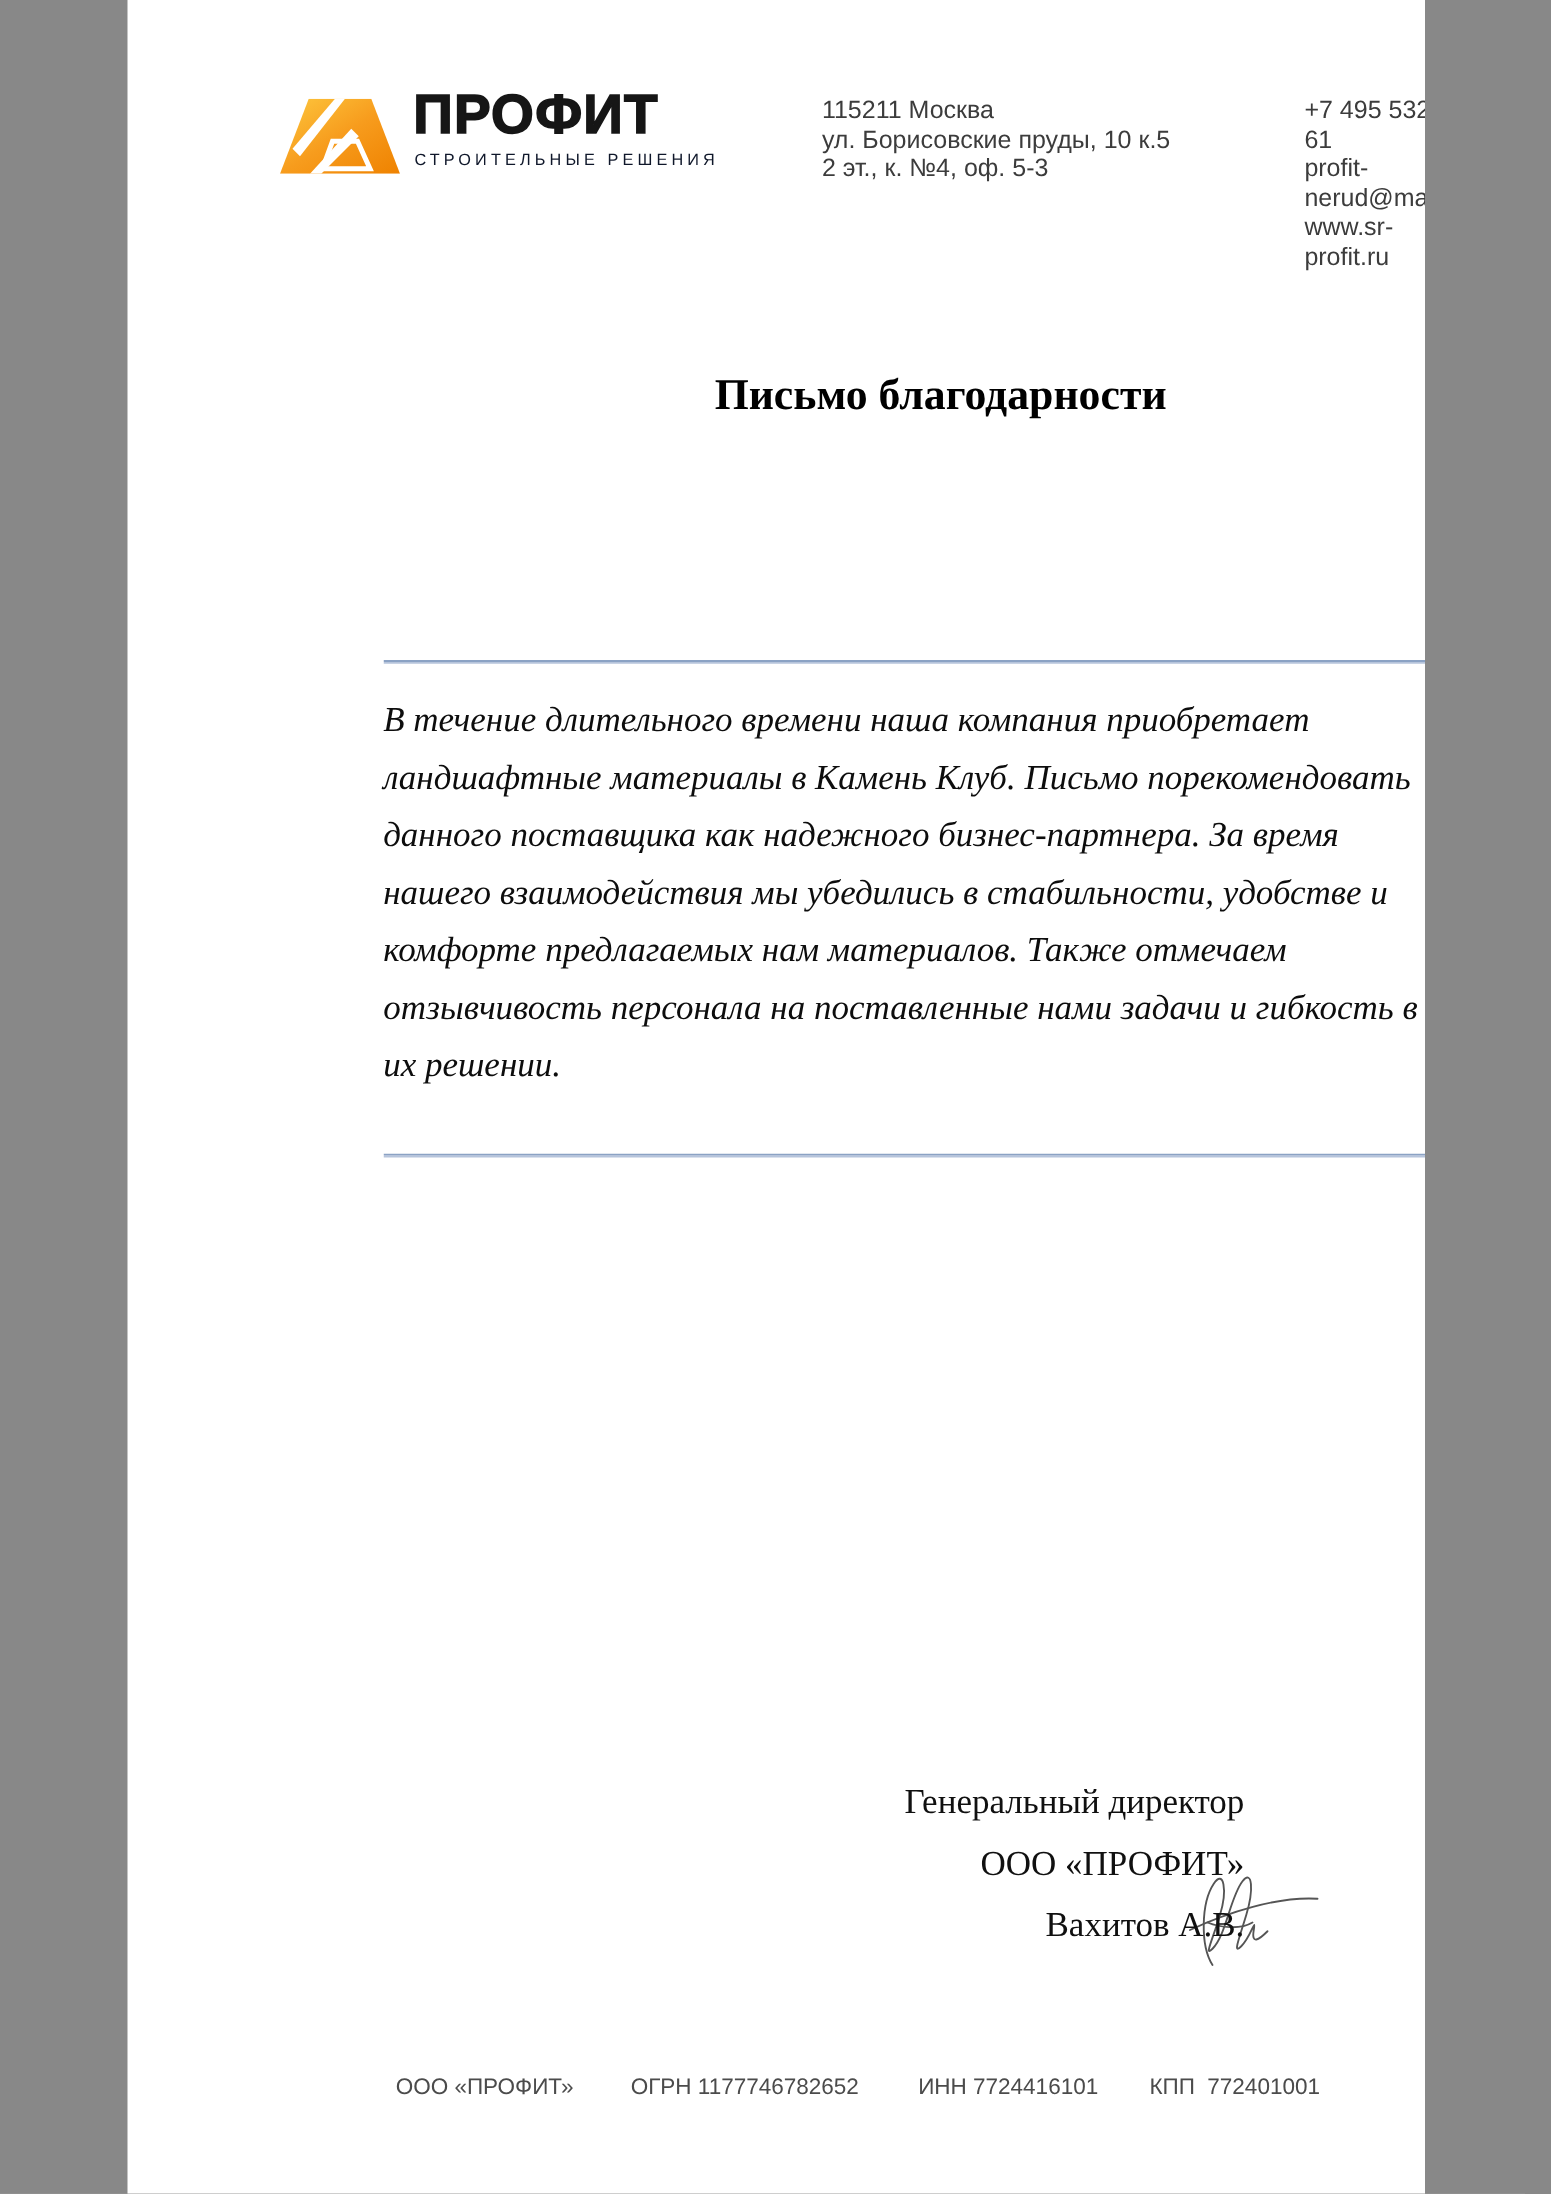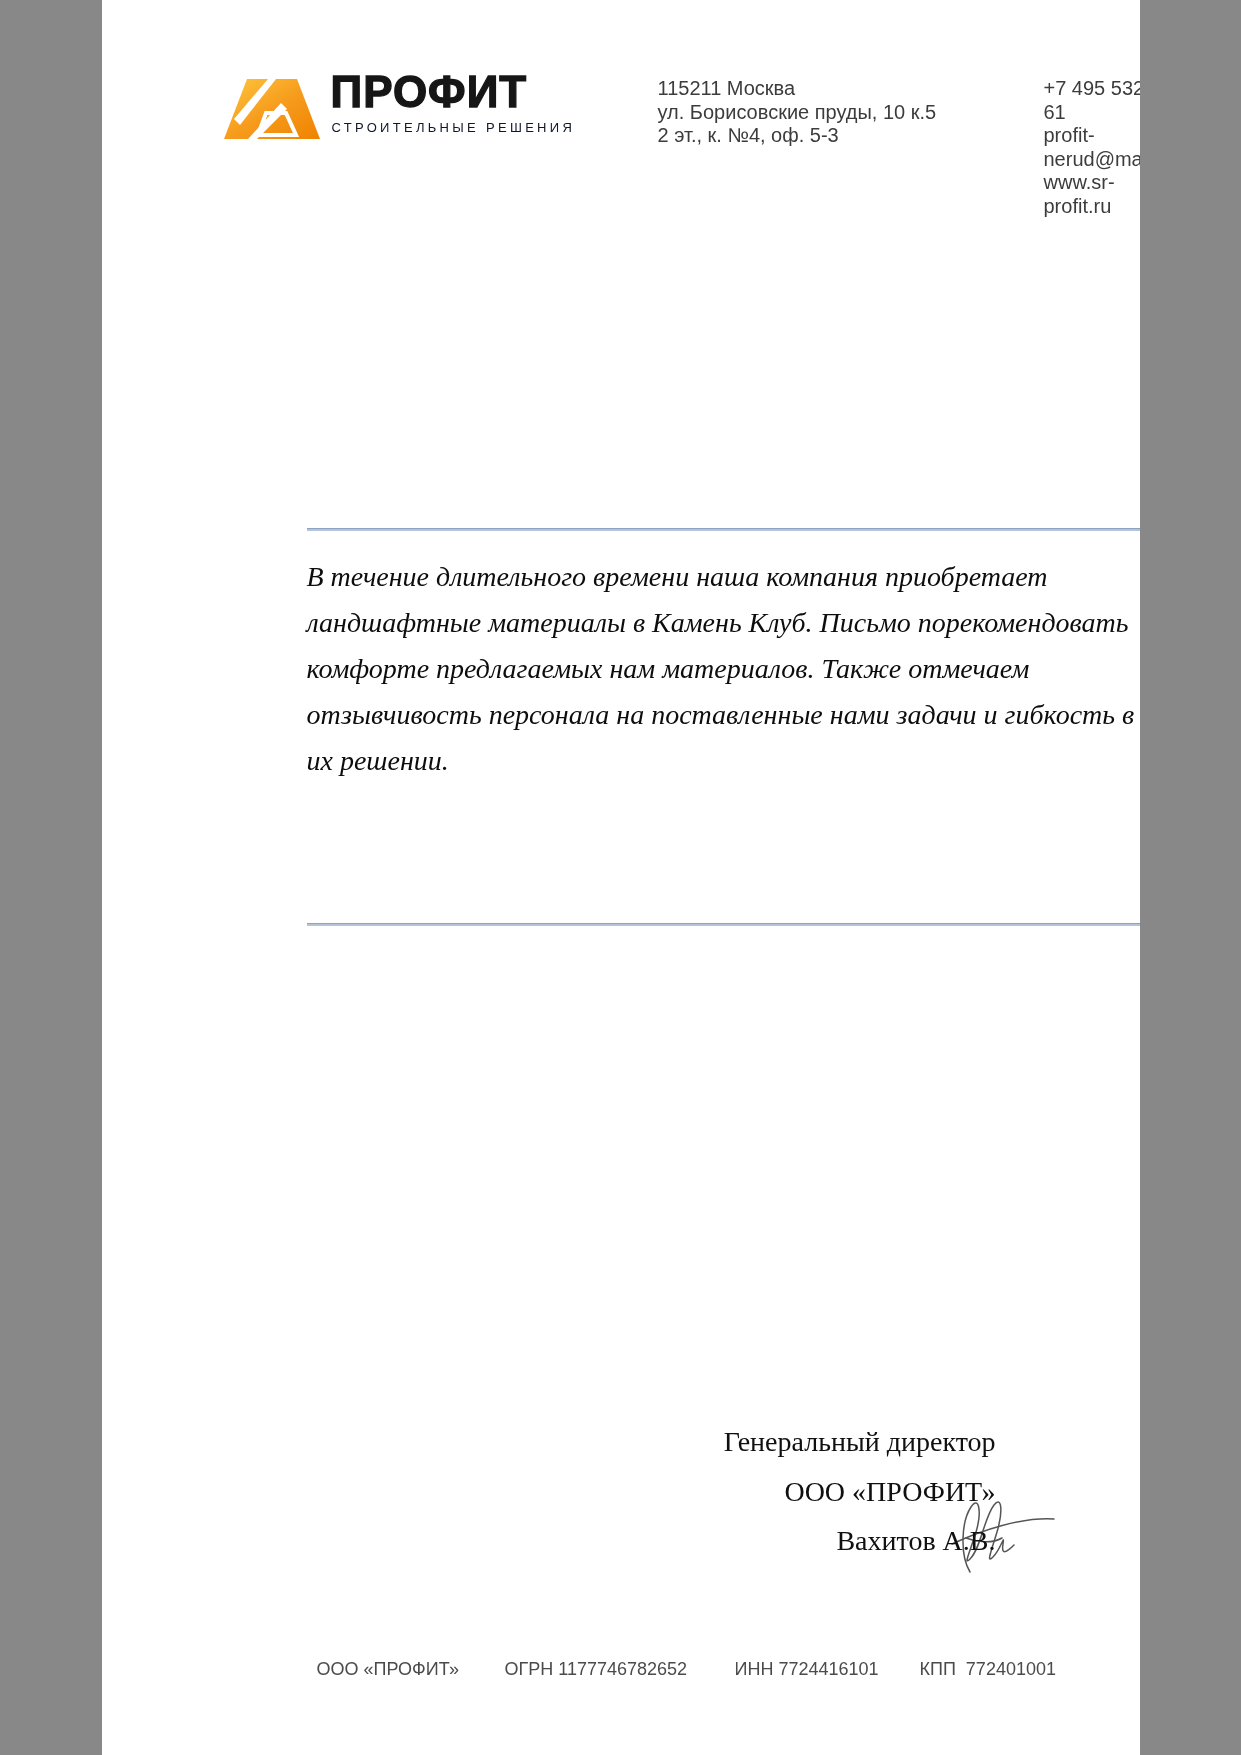--- a/index.html
+++ b/index.html
@@ -82,26 +82,29 @@
     <div>ул. Борисовские пруды, 10 к.5</div>
     <div>2 эт., к. №4, оф. 5-3</div>
   </div>
 
   <div class="contacts">
     <div>+7 495 532 78 61</div>
     <div>profit-nerud@mail.ru</div>
     <div>www.sr-profit.ru</div>
   </div>
 
+  <h1 class="doc-title">Письмо благодарности</h1>
 
   <div class="rule rule-top"></div>
 
   <div class="letter-body">
     <div>В течение длительного времени наша компания приобретает</div>
     <div>ландшафтные материалы в Камень Клуб. Письмо порекомендовать</div>
+    <div>данного поставщика как надежного бизнес-партнера. За время</div>
+    <div>нашего взаимодействия мы убедились в стабильности, удобстве и</div>
     <div>комфорте предлагаемых нам материалов. Также отмечаем</div>
     <div>отзывчивость персонала на поставленные нами задачи и гибкость в</div>
     <div>их решении.</div>
   </div>
 
   <div class="rule rule-bottom"></div>
 
   <div class="sig-line sig-role">Генеральный директор</div>
   <div class="sig-line sig-company">ООО «ПРОФИТ»</div>
   <svg class="sig-scribble" viewBox="0 0 132 86" xmlns="http://www.w3.org/2000/svg">

